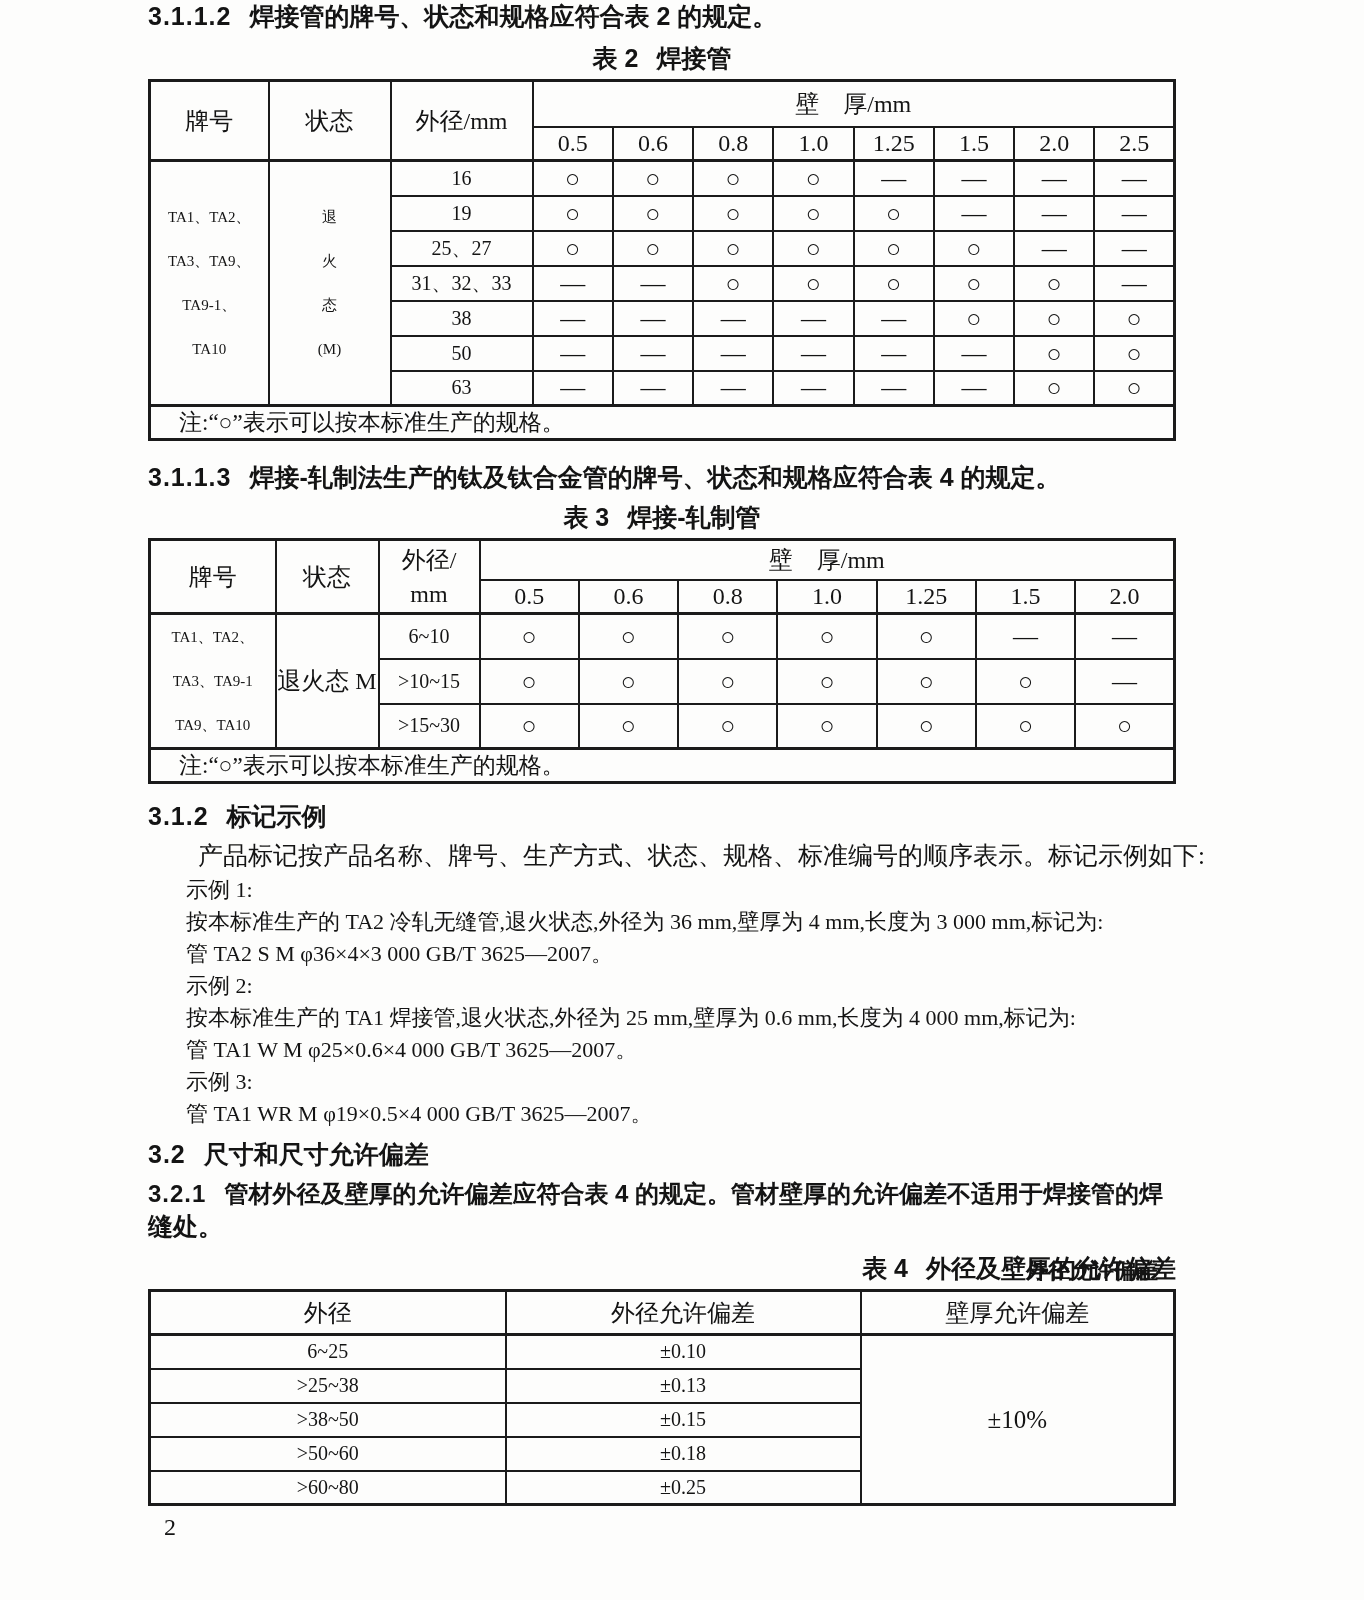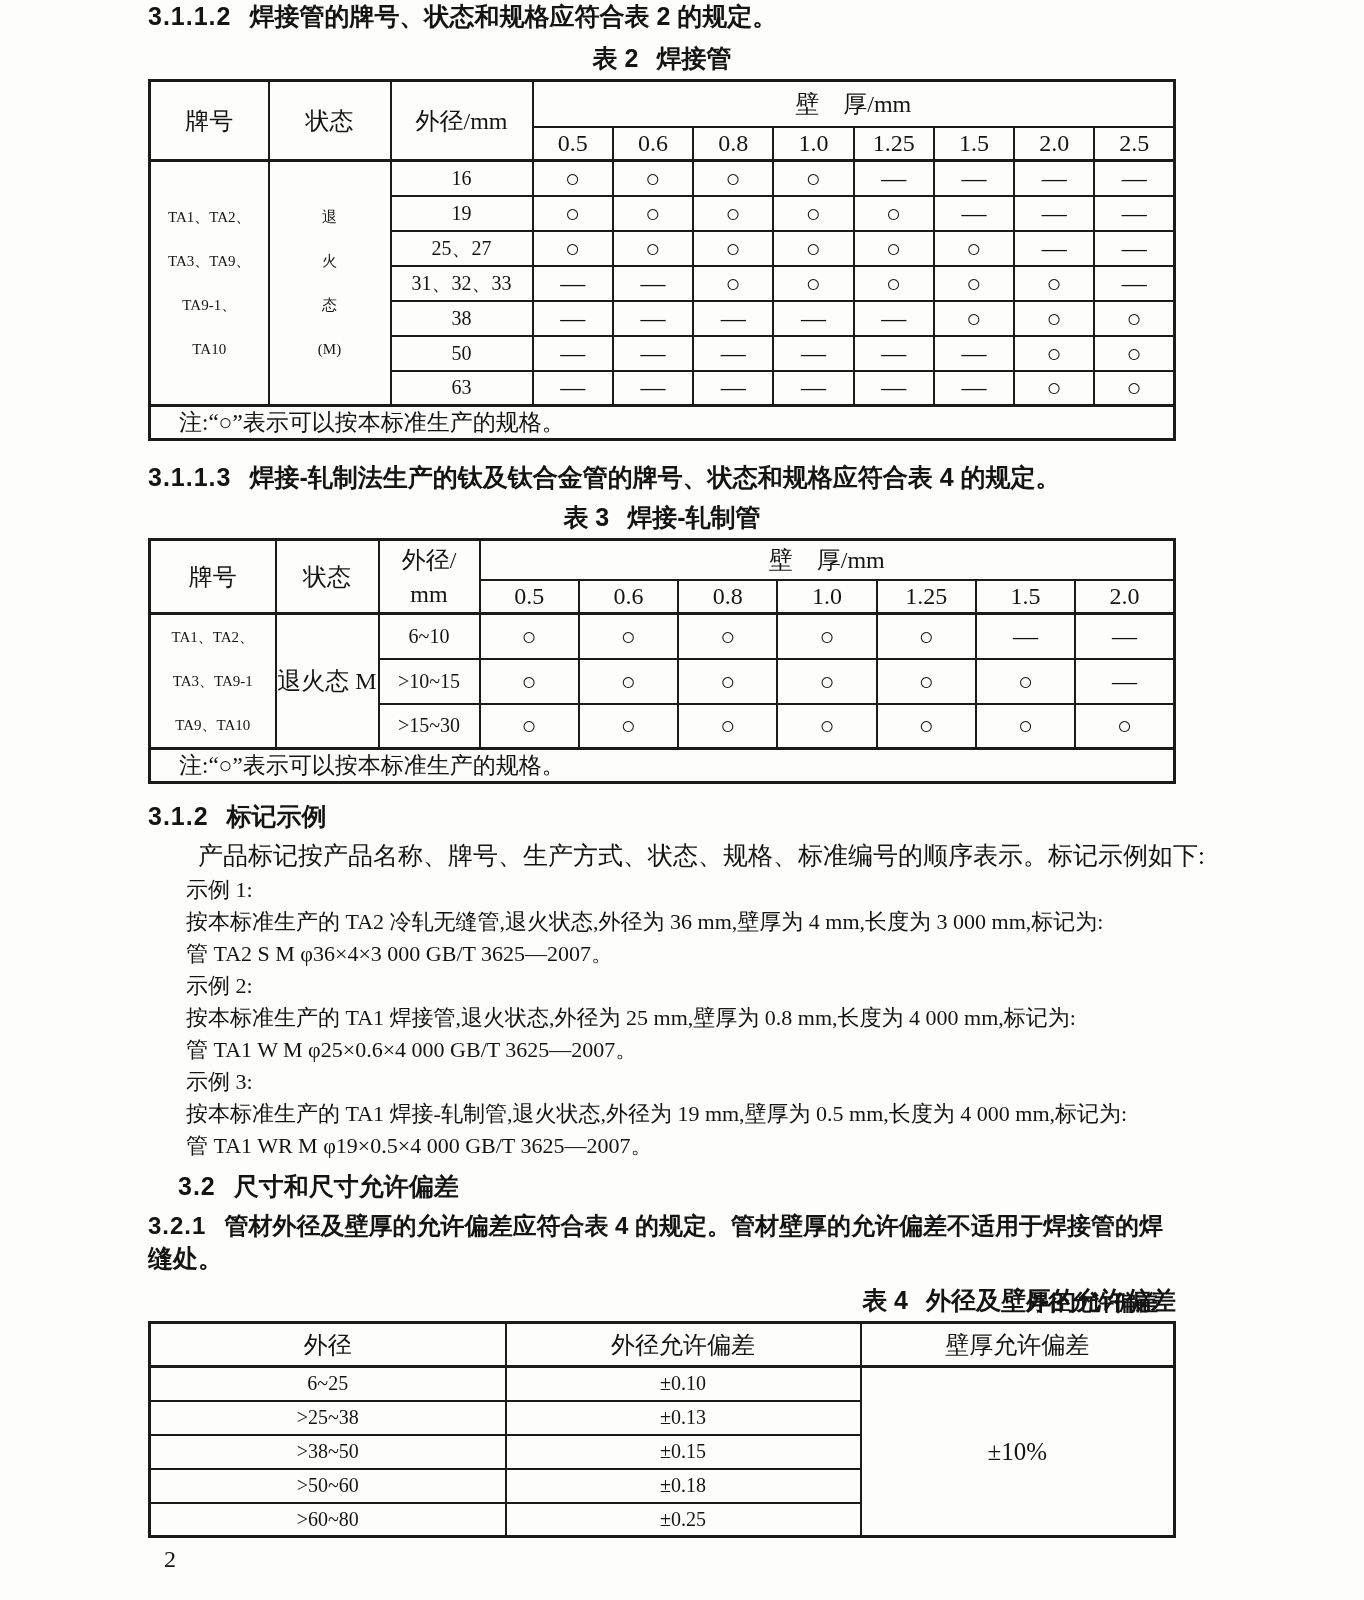--- a/index.html
+++ b/index.html
@@ -11,21 +11,21 @@
   }
   .content { position:relative; margin-left:148px; width:1028px; }
 
   .clause {
     font-family:"Liberation Sans","DejaVu Sans",sans-serif;
     font-weight:700; font-size:25px; line-height:33px; margin:0;
     white-space:nowrap;
   }
   .clause .num { margin-right:18px; letter-spacing:1px; }
   .clause.cont { white-space:normal; }
-  .mt20 { margin-top:20px; } .mt16 { margin-top:16px; } .mt10 { margin-top:10px;margin-left:30px; } .mt6 { margin-top:6px; }
+  .mt20 { margin-top:20px; } .mt16 { margin-top:16px; } .mt10 { margin-top:10px; } .mt6 { margin-top:6px; }
 
   .body-para { font-size:25px; line-height:33px; margin:6px 0 0 0; text-indent:50px; white-space:nowrap; }
 
   .example { font-size:22px; line-height:28px; margin:4px 0 0 38px; white-space:nowrap; }
 
   .tbl-caption {
     text-align:center; font-family:"Liberation Sans","DejaVu Sans",sans-serif;
     font-weight:700; font-size:25px; line-height:30px; position:relative; margin:10px 0 6px 0;
   }
   .tbl-caption .cap-label { margin-right:18px; }
@@ -273,25 +273,24 @@
 
   <p class="clause mt16"><span class="num">3.1.2</span><span>标记示例</span></p>
 
   <p class="body-para">产品标记按产品名称、牌号、生产方式、状态、规格、标准编号的顺序表示。标记示例如下:</p>
 
   <p class="example">示例 1:</p>
   <p class="example">按本标准生产的 TA2 冷轧无缝管,退火状态,外径为 36 mm,壁厚为 4 mm,长度为 3 000 mm,标记为:</p>
   <p class="example">管 TA2 S M φ36×4×3 000 GB/T 3625—2007。</p>
 
   <p class="example">示例 2:</p>
-  <p class="example">按本标准生产的 TA1 焊接管,退火状态,外径为 25 mm,壁厚为 0.8 mm,长度为 4 000 mm,标记为:</p>
+  <p class="example">按本标准生产的 TA1 焊接管,退火状态,外径为 25 mm,壁厚为 0.6 mm,长度为 4 000 mm,标记为:</p>
   <p class="example">管 TA1 W M φ25×0.6×4 000 GB/T 3625—2007。</p>
 
   <p class="example">示例 3:</p>
-  <p class="example">按本标准生产的 TA1 焊接-轧制管,退火状态,外径为 19 mm,壁厚为 0.5 mm,长度为 4 000 mm,标记为:</p>
   <p class="example">管 TA1 WR M φ19×0.5×4 000 GB/T 3625—2007。</p>
 
   <p class="clause mt10"><span class="num">3.2</span><span>尺寸和尺寸允许偏差</span></p>
 
   <p class="clause mt6" style="font-size:24px;"><span class="num">3.2.1</span><span>管材外径及壁厚的允许偏差应符合表 4 的规定。管材壁厚的允许偏差不适用于焊接管的焊</span></p>
   <p class="clause cont">缝处。</p>
 
   <div class="tbl-caption" style="margin-top:10px;text-align:right;"><span class="cap-label">表 4</span><span>外径及壁厚的允许偏差</span><span class="unit">外径允许偏差</span></div>
 
   <table id="table4">

